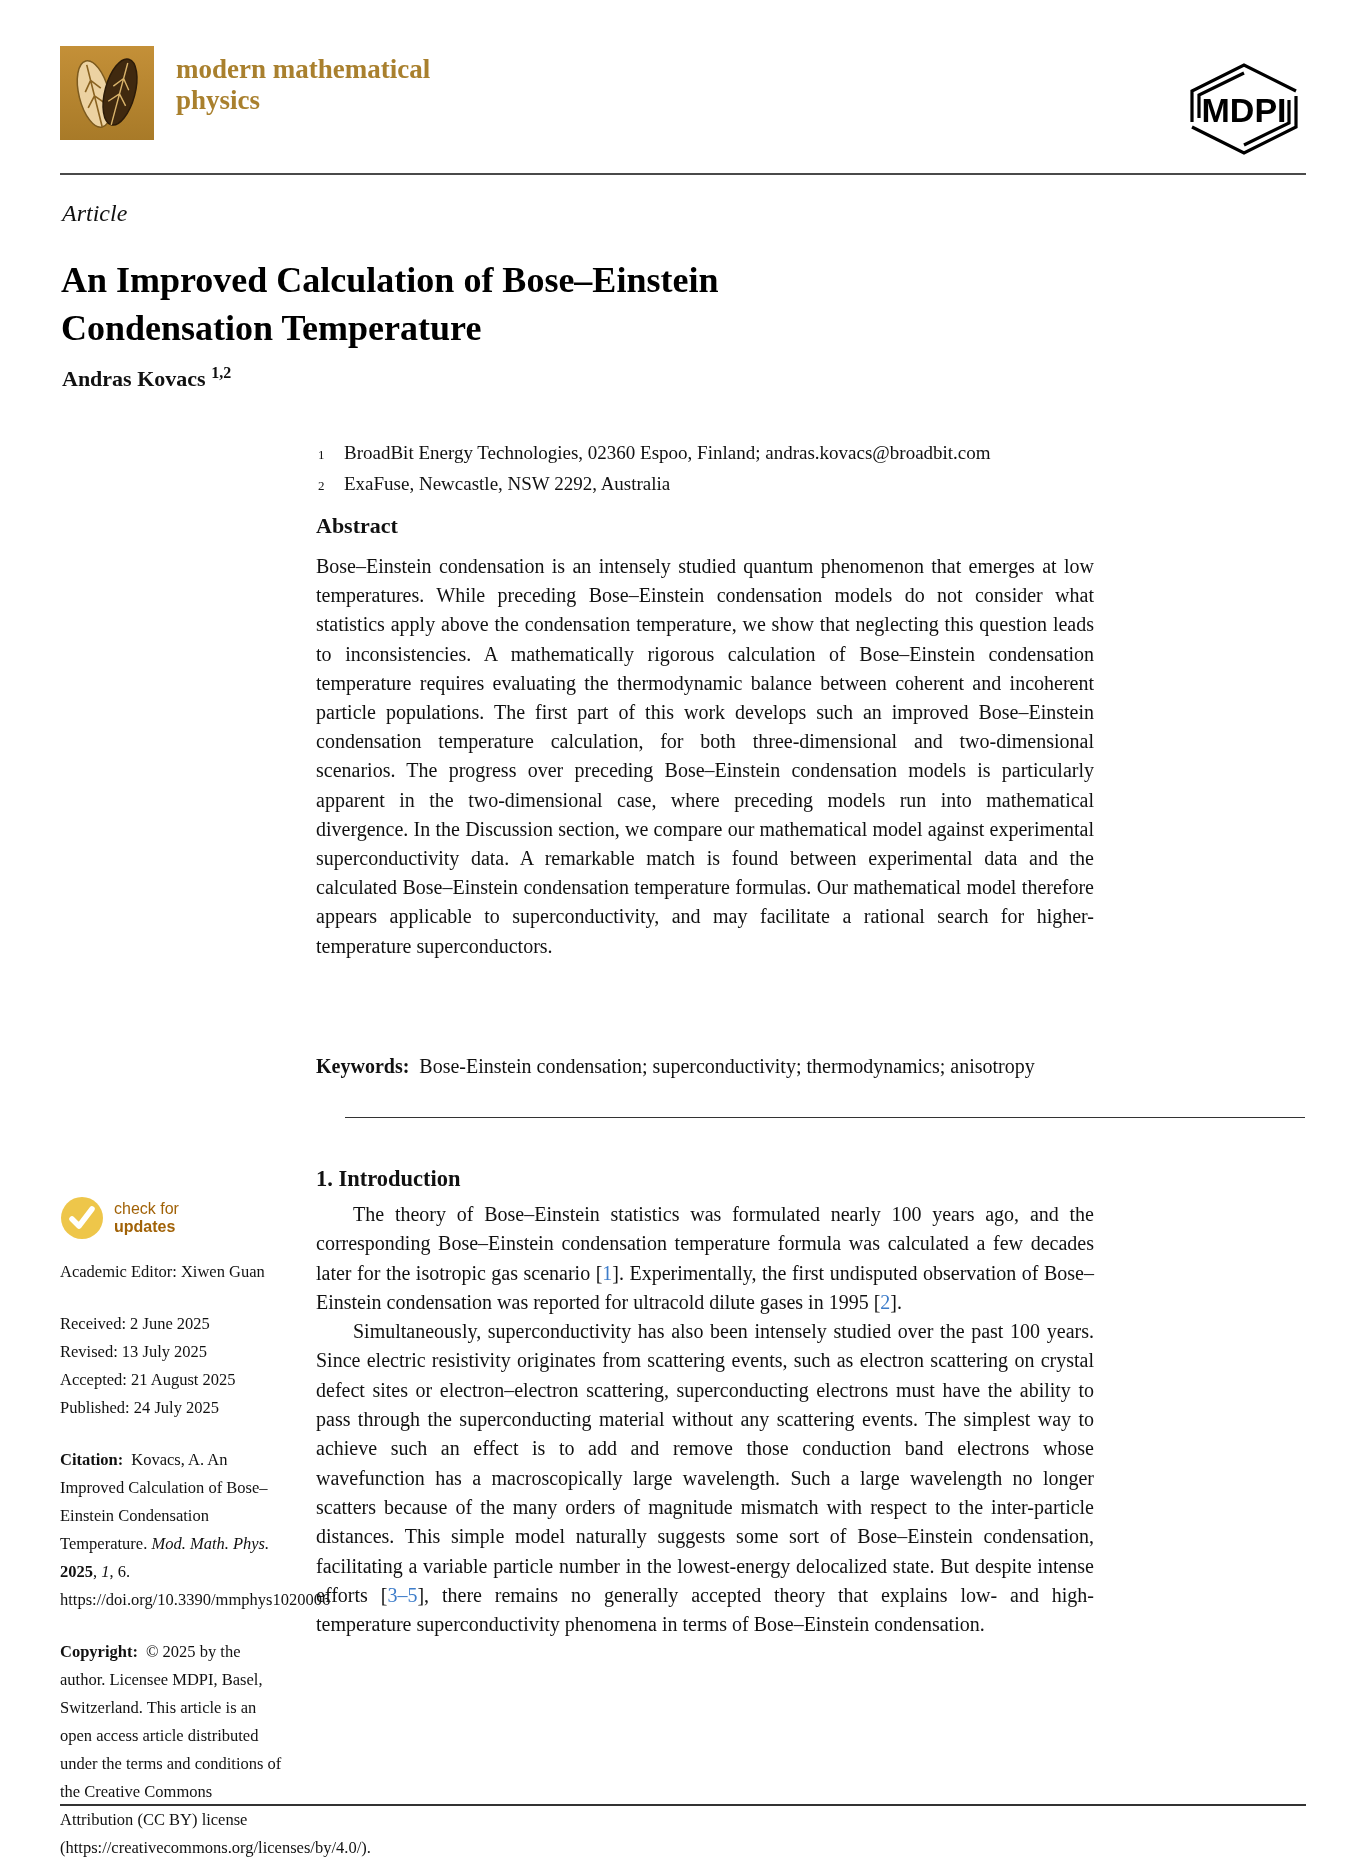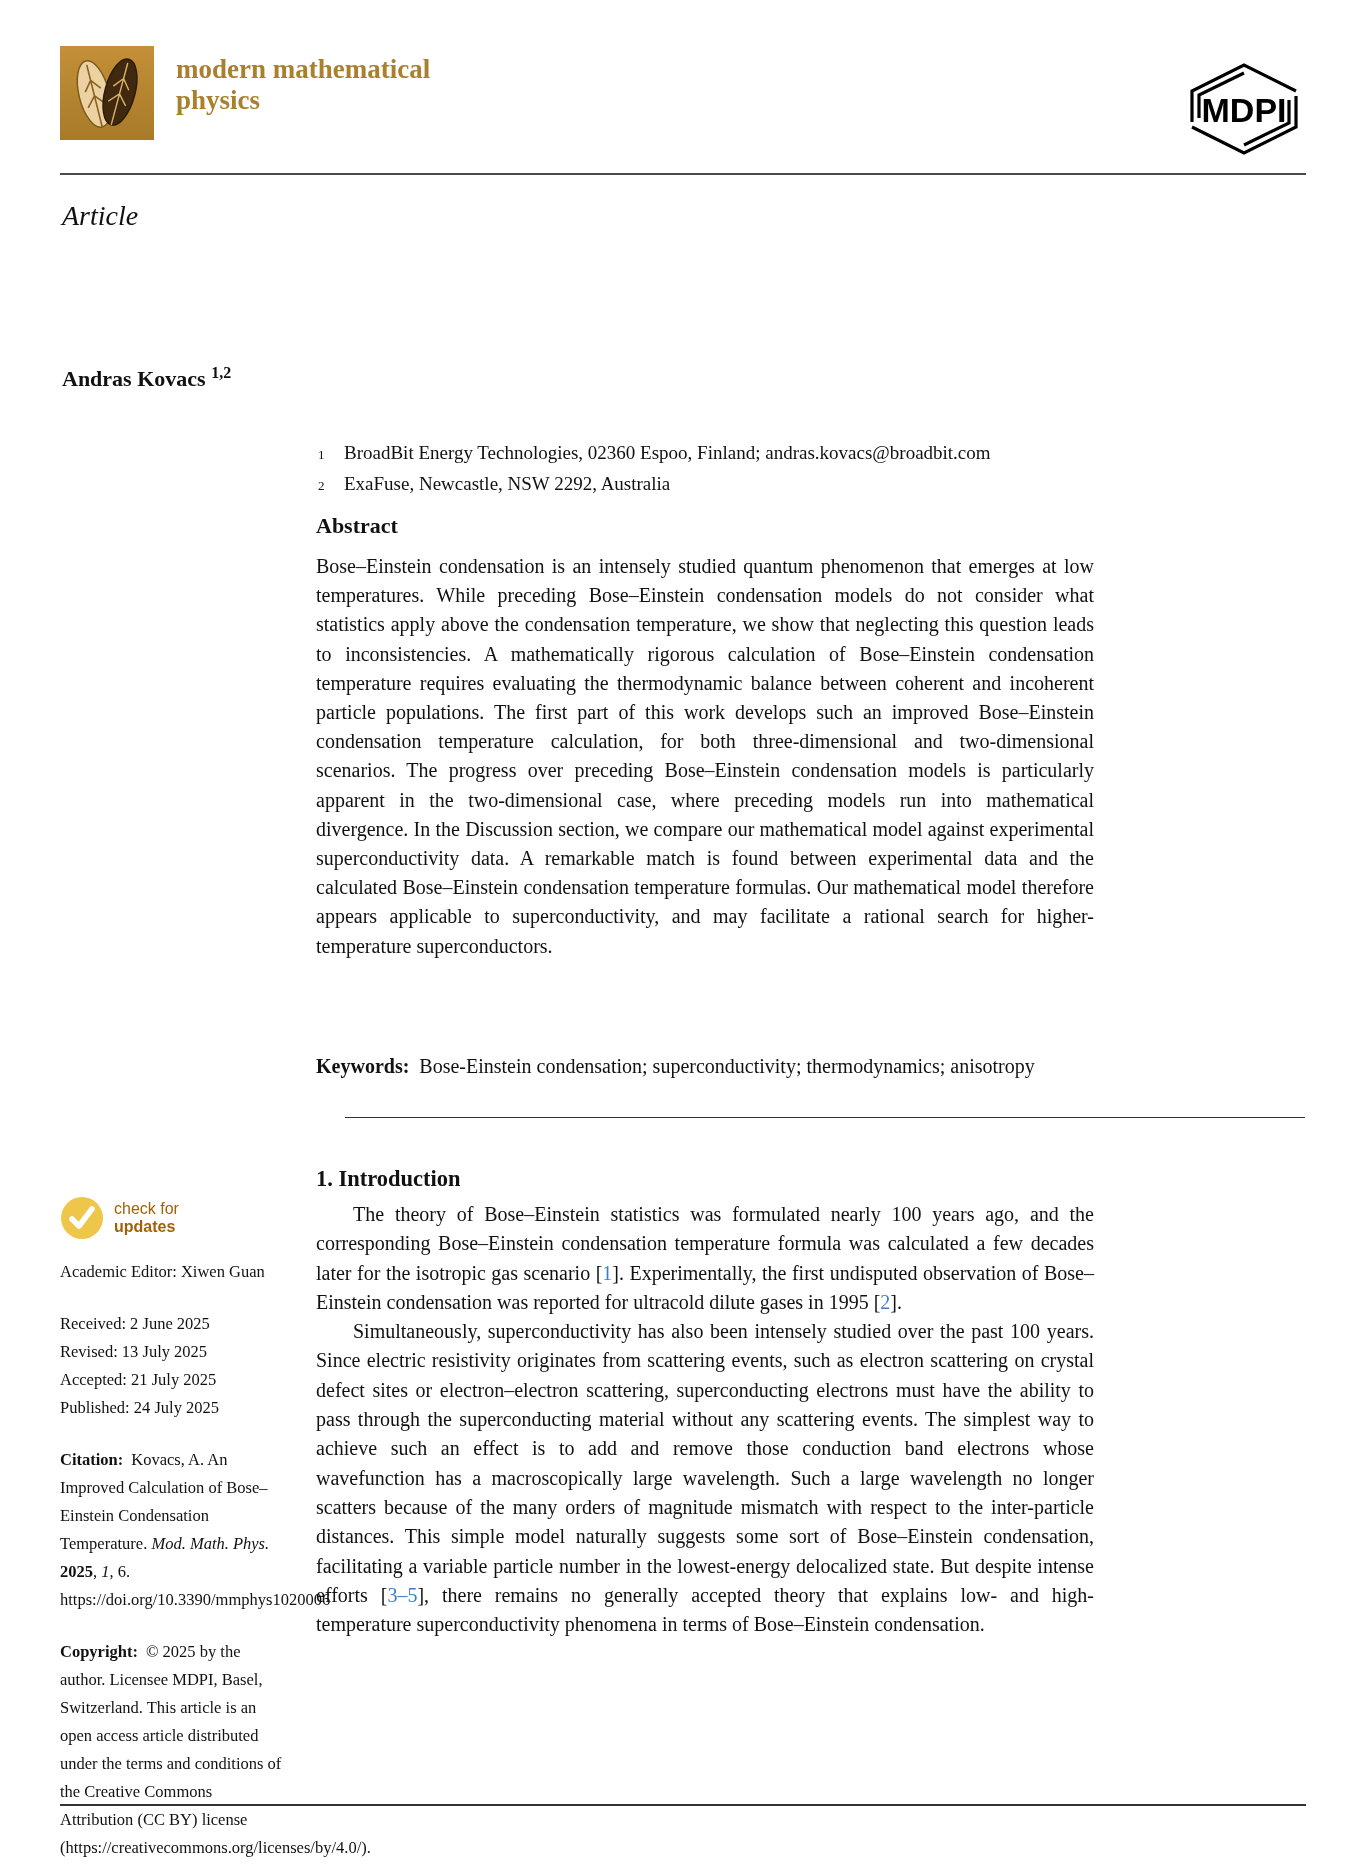--- a/index.html
+++ b/index.html
@@ -11,21 +11,21 @@
 
   
   .journal-brand{position:absolute;left:60px;top:46px;display:flex;align-items:flex-start;gap:22px;}
   .logo-square{width:94px;height:94px;display:block;}
   .journal-name{margin-top:8px;font-weight:bold;font-size:27px;line-height:31px;
                 color:var(--gold,#a9802e);}
   .mdpi-logo{position:absolute;right:58px;top:60px;}
   .rule-top{position:absolute;left:60px;top:173px;width:1246px;height:2px;background:#4a4a4a;}
 
   
-  .article-label{position:absolute;left:62px;top:200px;font-style:italic;font-size:28px;}
+  .article-label{position:absolute;left:62px;top:200px;font-style:italic;font-size:24px;}
   .paper-title{position:absolute;left:61px;top:232px;width:820px;font-weight:bold;font-size:36px;line-height:48px;color:#000;}
   .author-line{position:absolute;left:62px;top:364px;font-weight:bold;font-size:22px;}
   .author-line sup{font-size:16px;}
 
   
   .affiliations{position:absolute;left:318px;top:438px;width:790px;font-size:19px;line-height:29px;}
   .affil-row{display:flex;}
   .affil-sup{width:26px;font-size:13px;padding-top:2px;}
   
   .abstract-heading{position:absolute;left:316px;top:513px;font-weight:bold;font-size:22px;}
@@ -89,20 +89,21 @@
       <path d="M17 58 L17 35 L62 13"></path>
       <path d="M114 36 L114 67 L62 93 L10 67"></path>
       <path d="M107 40 L107 63 L62 85"></path>
     </g>
     <text x="62" y="62" text-anchor="middle" font-family="Liberation Sans, sans-serif" font-weight="bold" font-size="34" fill="#000">MDPI</text>
   </svg>
 
   <div class="rule-top"></div>
 
   <div class="article-label">Article</div>
+  <h1 class="paper-title">An Improved Calculation of Bose–Einstein Condensation Temperature</h1>
   <div class="author-line">
     <span>Andras Kovacs</span>&nbsp;<sup>1,2</sup>
   </div>
 
   <div class="affiliations">
     <div class="affil-row">
       <span class="affil-sup">1</span>
       <span>BroadBit Energy Technologies, 02360 Espoo, Finland; andras.kovacs@broadbit.com</span>
     </div>
     <div class="affil-row">
@@ -131,21 +132,21 @@
         <div>check for</div>
         <div class="b">updates</div>
       </div>
     </div>
 
     <div class="sidebar-block">Academic Editor: Xiwen Guan</div>
 
     <div class="sidebar-block">
       <div>Received: 2 June 2025</div>
       <div>Revised: 13 July 2025</div>
-      <div>Accepted: 21 July 2025</div>
+      <div>Accepted: 21 August 2025</div>
       <div>Published: 24 July 2025</div>
     </div>
 
     <div class="sidebar-block">
       <span class="label">Citation:</span><span>Kovacs, A. An Improved Calculation of Bose–Einstein Condensation Temperature.</span>
       <span class="i">Mod. Math. Phys.</span>
       <span class="b">2025</span><span>, </span><span class="i">1</span><span>, 6.  </span><span>https://doi.org/10.3390/mmphys1020006</span>
     </div>
 
     <div class="sidebar-block">

